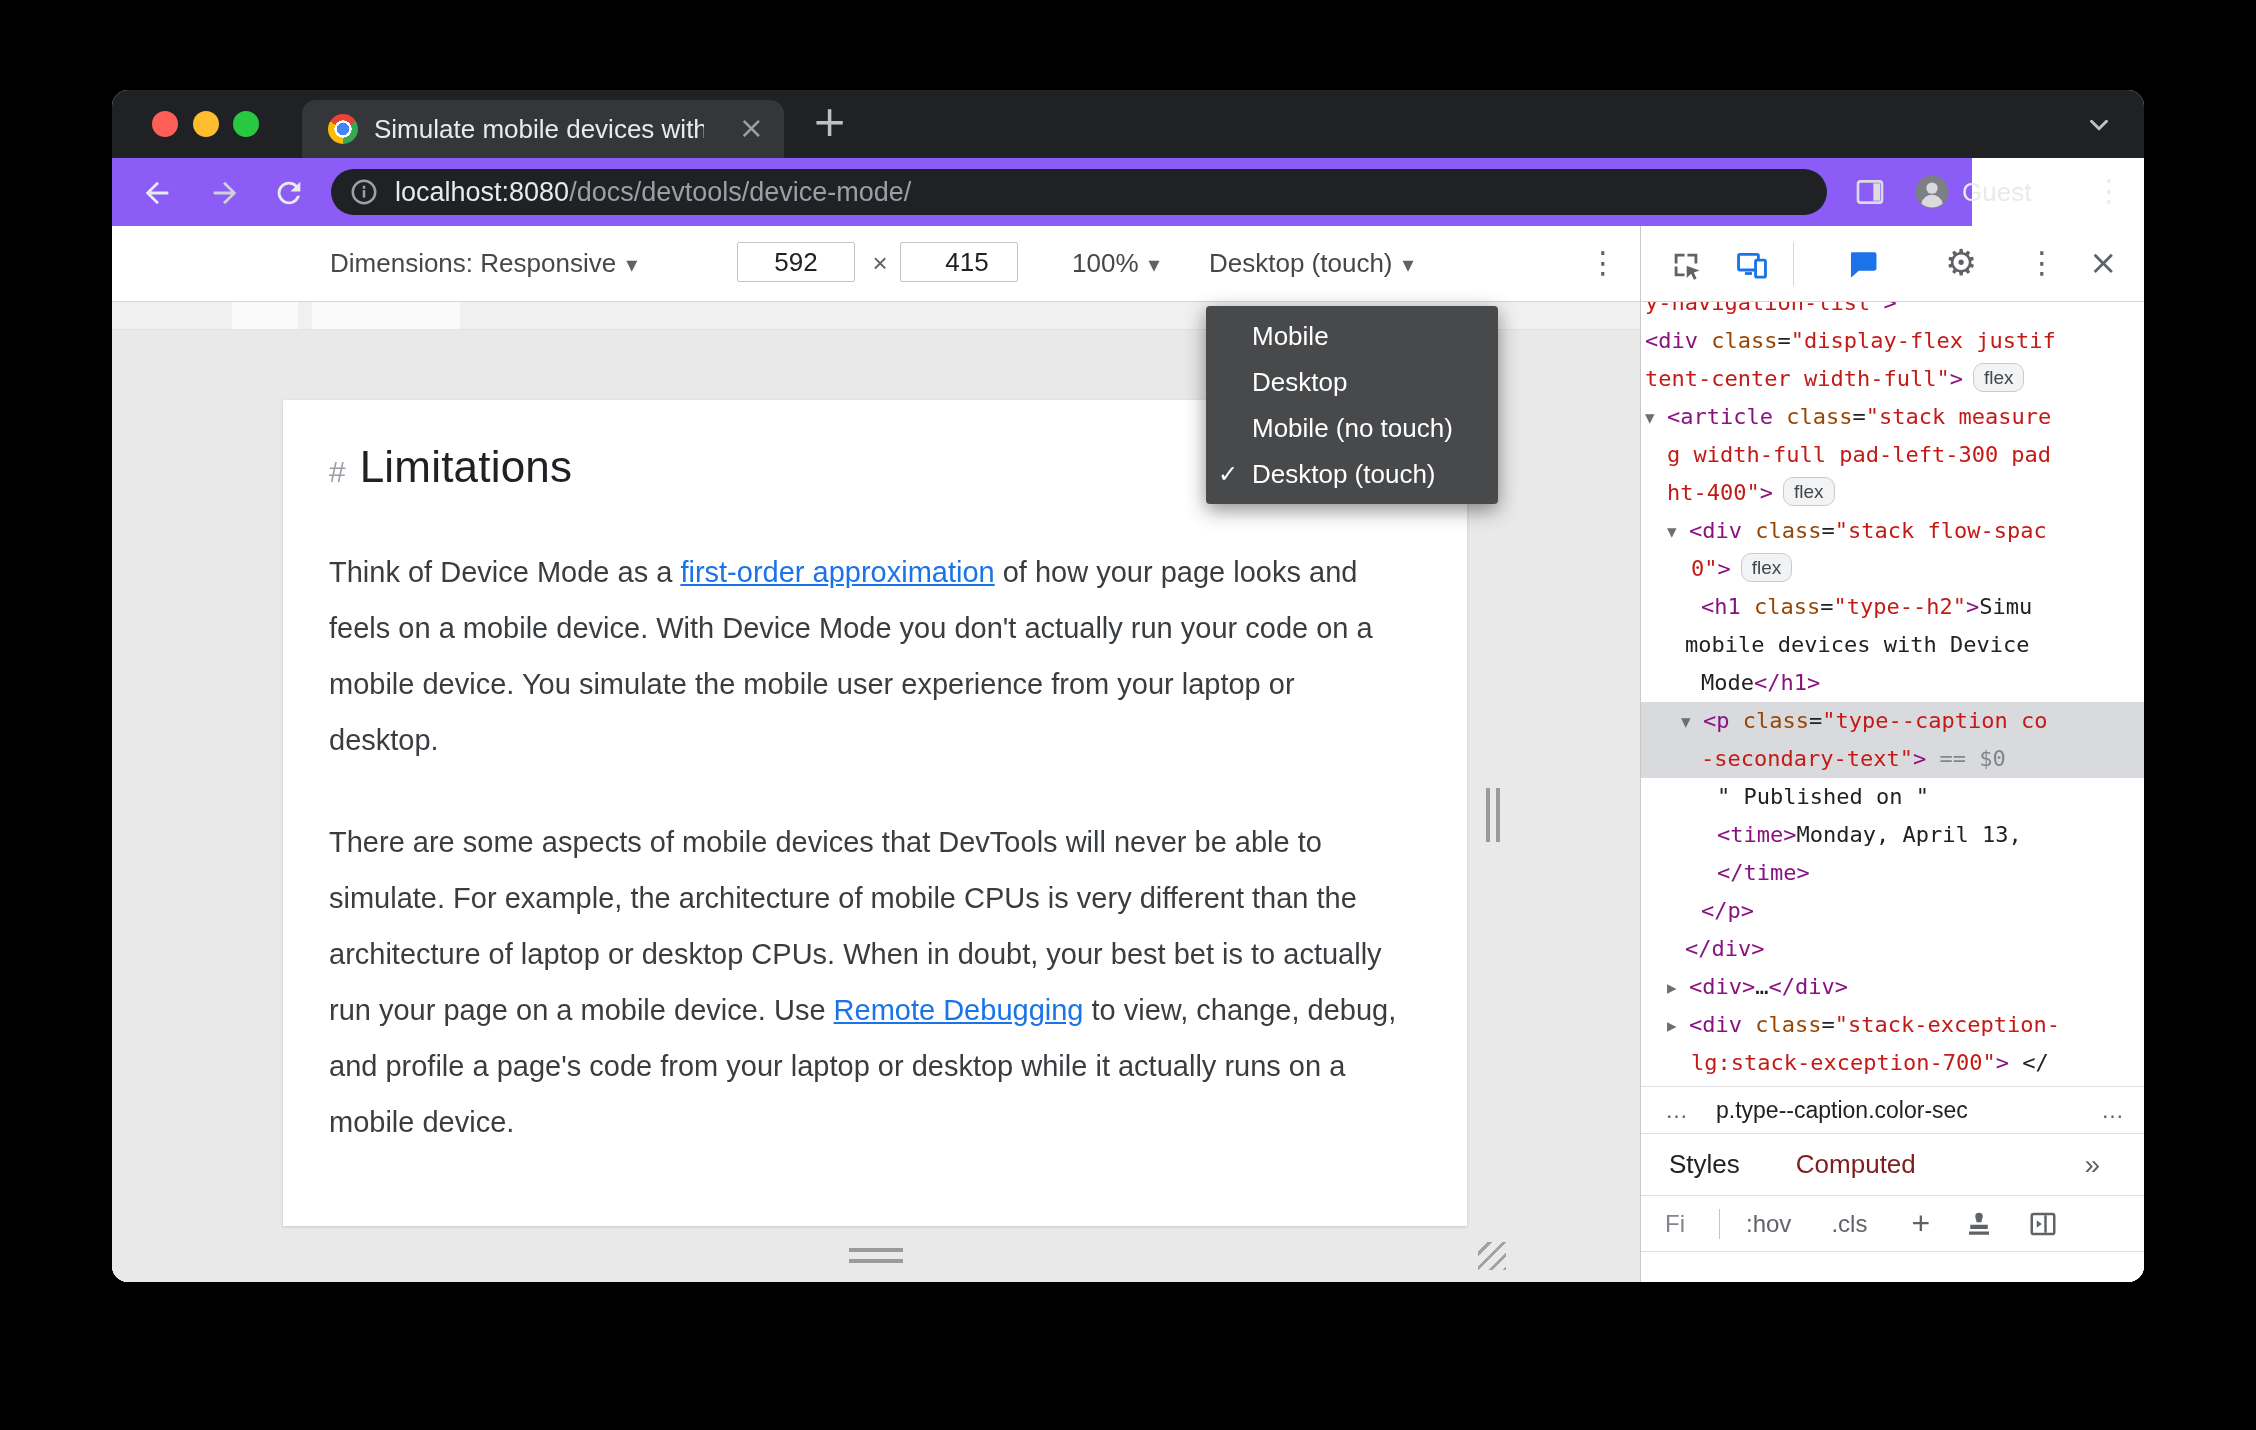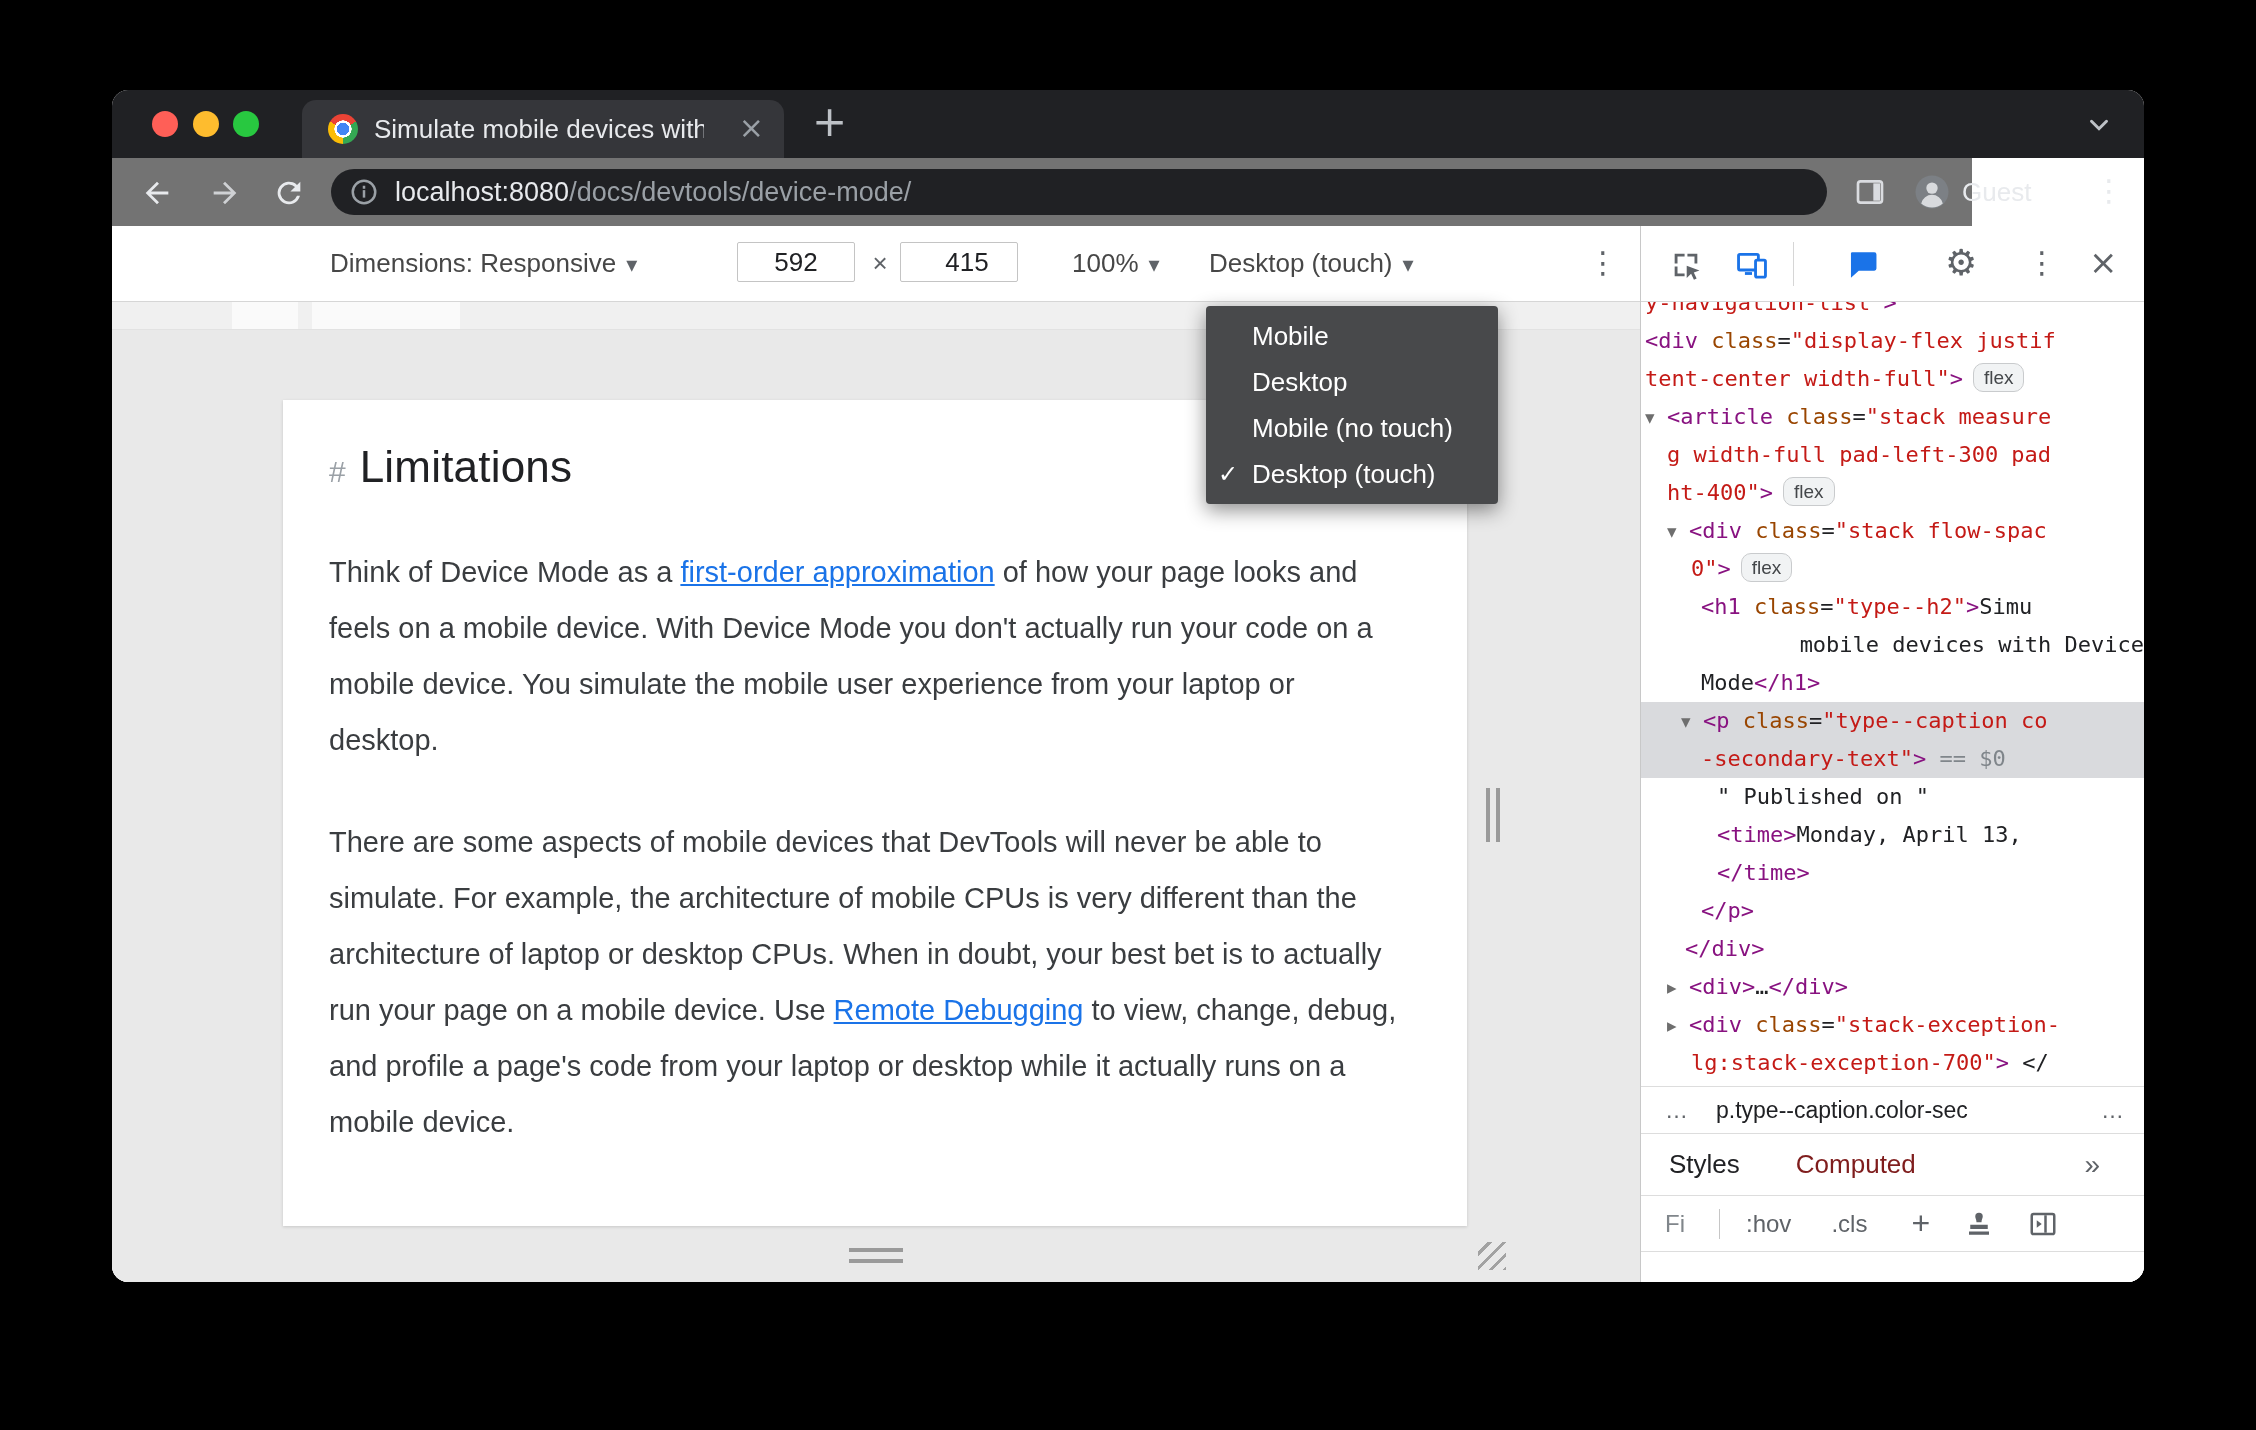--- a/index.html
+++ b/index.html
@@ -15,21 +15,21 @@
   .tab{position:absolute;left:190px;top:10px;width:482px;height:58px;background:#35363a;border-radius:14px 14px 0 0;}
   .favicon{position:absolute;left:26px;top:14px;width:30px;height:30px;border-radius:50%;
     background:radial-gradient(circle at 50% 50%, #4285f4 0 29%, #ffffff 30% 40%, rgba(0,0,0,0) 41%),
                conic-gradient(from -60deg, #ea4335 0 120deg, #34a853 120deg 240deg, #fbbc05 240deg 360deg);}
   .tab-title{position:absolute;left:72px;top:0;width:330px;height:58px;line-height:58px;font-size:26px;color:#e8eaed;white-space:nowrap;overflow:hidden;}
   .tab-close{position:absolute;right:20px;top:0;height:58px;line-height:56px;font-size:30px;color:#9aa0a6;font-family:"DejaVu Sans",sans-serif;}
   .new-tab{position:absolute;left:700px;top:0;height:68px;line-height:64px;font-size:42px;color:#bdc1c6;font-family:"DejaVu Sans",sans-serif;}
   .tab-chevron{position:absolute;left:1972px;top:20px;}
 
   
-  .navbar{position:absolute;left:0;top:68px;width:1860px;height:68px;background:#737373;}
+  .navbar{position:absolute;left:0;top:68px;width:1860px;height:68px;background:#8b5cf6;}
   .nav-ic{position:absolute;top:18px;}
   .back-b{left:28px;} .fwd-b{left:96px;} .rel-b{left:160px;}
   .urlpill{position:absolute;left:219px;top:11px;width:1496px;height:46px;border-radius:23px;background:#202124;display:flex;align-items:center;}
   .urlpill .info{margin-left:18px;display:flex;}
   .url-text{margin-left:16px;font-size:27px;white-space:nowrap;}
   .url-host{color:#e8eaed;} .url-path{color:#9aa0a6;}
   .sidepanel{position:absolute;left:1742px;top:18px;}
   .avatar{position:absolute;left:1802px;top:16px;width:36px;height:36px;}
   .guest{position:absolute;left:1850px;top:0;height:68px;line-height:68px;font-size:26px;color:#e8eaed;}
   .kebab{font-family:"DejaVu Sans",sans-serif;color:#e8eaed;font-size:30px;}
@@ -241,21 +241,21 @@
         <div class="tree">
             <div class="tree-line clip-top" style="padding-left: 4px;"><span class="c-val">y-navigation-list"</span><span class="c-tag">&gt;</span></div>
             <div class="tree-line" style="padding-left: 4px;"><span class="c-tag">&lt;div</span><span class="c-attr"> class</span><span class="c-punct">=</span><span class="c-val">"display-flex justif</span></div>
             <div class="tree-line" style="padding-left: 4px;"><span class="c-val">tent-center width-full"</span><span class="c-tag">&gt;</span><span class="badge">flex</span></div>
             <div class="tree-line" style="padding-left: 4px;"><span class="arrow">▾</span><span class="c-tag">&lt;article</span><span class="c-attr"> class</span><span class="c-punct">=</span><span class="c-val">"stack measure</span></div>
             <div class="tree-line" style="padding-left: 26px;"><span class="c-val">g width-full pad-left-300 pad</span></div>
             <div class="tree-line" style="padding-left: 26px;"><span class="c-val">ht-400"</span><span class="c-tag">&gt;</span><span class="badge">flex</span></div>
             <div class="tree-line" style="padding-left: 26px;"><span class="arrow">▾</span><span class="c-tag">&lt;div</span><span class="c-attr"> class</span><span class="c-punct">=</span><span class="c-val">"stack flow-spac</span></div>
             <div class="tree-line" style="padding-left: 50px;"><span class="c-val">0"</span><span class="c-tag">&gt;</span><span class="badge">flex</span></div>
             <div class="tree-line" style="padding-left: 60px;"><span class="c-tag">&lt;h1</span><span class="c-attr"> class</span><span class="c-punct">=</span><span class="c-val">"type--h2"</span><span class="c-tag">&gt;</span><span class="c-txt">Simu</span></div>
-            <div class="tree-line" style="padding-left: 56px; text-align: right;"><span class="c-txt">mobile devices with Device</span></div>
+            <div class="tree-line" style="padding-left: 44px;"><span class="c-txt">mobile devices with Device</span></div>
             <div class="tree-line" style="padding-left: 60px;"><span class="c-txt">Mode</span><span class="c-tag">&lt;/h1&gt;</span></div>
             <div class="tree-line selected" style="padding-left: 40px;"><span class="arrow">▾</span><span class="c-tag">&lt;p</span><span class="c-attr"> class</span><span class="c-punct">=</span><span class="c-val">"type--caption co</span></div>
             <div class="tree-line selected" style="padding-left: 60px;"><span class="c-val">-secondary-text"</span><span class="c-tag">&gt;</span><span class="c-meta"> == $0</span></div>
             <div class="tree-line" style="padding-left: 76px;"><span class="c-txt">" Published on "</span></div>
             <div class="tree-line" style="padding-left: 76px;"><span class="c-tag">&lt;time&gt;</span><span class="c-txt">Monday, April 13,</span></div>
             <div class="tree-line" style="padding-left: 76px;"><span class="c-tag">&lt;/time&gt;</span></div>
             <div class="tree-line" style="padding-left: 60px;"><span class="c-tag">&lt;/p&gt;</span></div>
             <div class="tree-line" style="padding-left: 44px;"><span class="c-tag">&lt;/div&gt;</span></div>
             <div class="tree-line" style="padding-left: 26px;"><span class="arrow">▸</span><span class="c-tag">&lt;div&gt;</span><span class="c-txt">…</span><span class="c-tag">&lt;/div&gt;</span></div>
             <div class="tree-line" style="padding-left: 26px;"><span class="arrow">▸</span><span class="c-tag">&lt;div</span><span class="c-attr"> class</span><span class="c-punct">=</span><span class="c-val">"stack-exception-</span></div>

